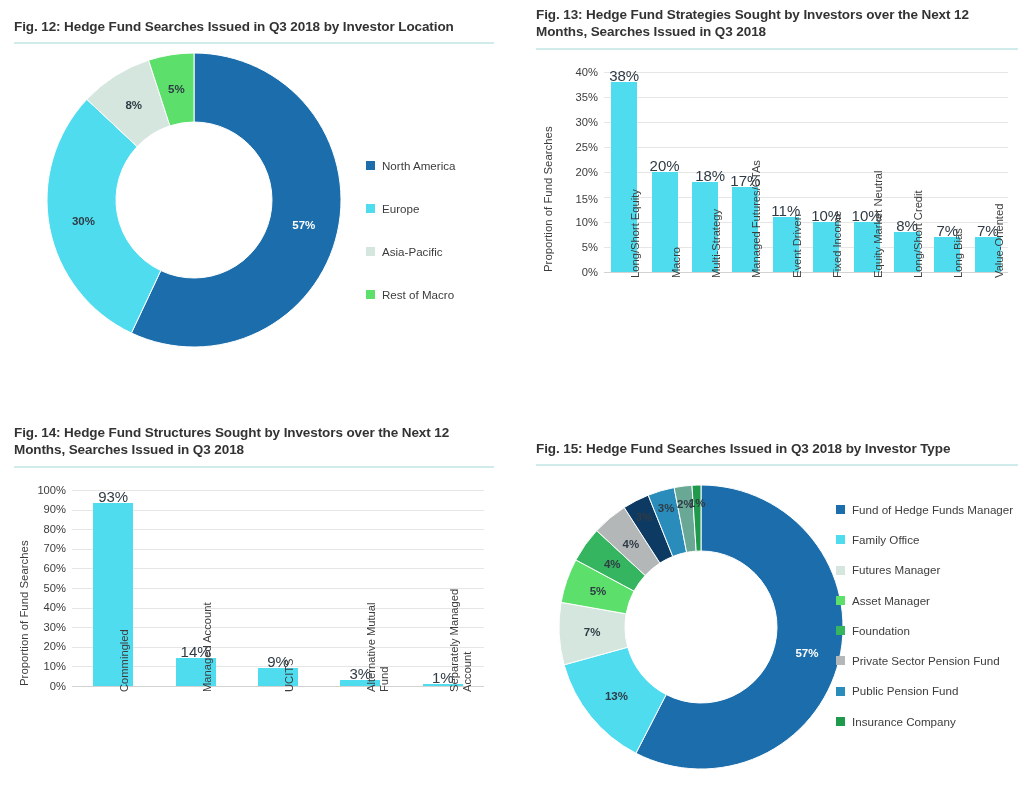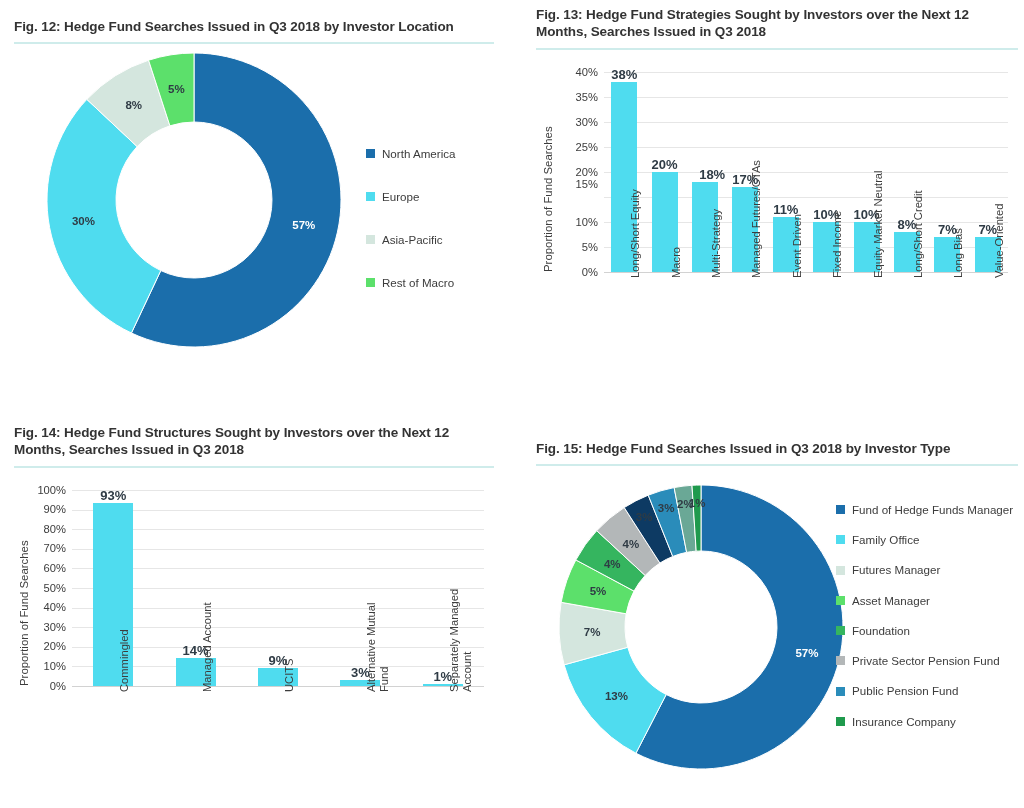--- a/index.html
+++ b/index.html
@@ -98,22 +98,22 @@
     position: absolute;
     height: 1px;
     background: #d2d2d2;
   }
   .bar {
     position: absolute;
     background: #4fdcef;
   }
   .bar-value {
     position: absolute;
-    font-size: 13px;
-    font-weight: bold;
+    font-size: 15px;
+    font-weight: normal;
     color: #2f3b45;
     text-align: center;
     line-height: 1;
     white-space: nowrap;
   }
   .xlabel {
     position: absolute;
     font-size: 11.2px;
     color: #3c3c3c;
     transform: rotate(-90deg);
@@ -136,21 +136,21 @@
           <path d="M 150 3 A 147 147 0 1 1 87.41044413993437 283.0095767125049 L 116.78921525792435 220.57651009234954 A 78 78 0 1 0 150 72 Z" fill="#1b6eab" stroke="#ffffff" stroke-width="1"></path>
           <text x="259.7906357181091" y="178.54111465711102" text-anchor="middle" class="slice-label">57%</text>
           <path d="M 87.41044413993437 283.0095767125049 A 147 147 0 0 1 42.84161176905246 49.3715754284828 L 93.14044706112989 96.60532573756231 A 78 78 0 0 0 116.78921525792435 220.57651009234954 Z" fill="#4fdcef" stroke="#ffffff" stroke-width="1"></path>
           <text x="39.49268429302252" y="175.080397890894" text-anchor="middle" class="slice-label dark">30%</text>
           <path d="M 42.84161176905246 49.3715754284828 A 147 147 0 0 1 104.57450182688271 10.194692104612443 L 125.89667443875409 75.81759172897803 A 78 78 0 0 0 93.14044706112989 96.60532573756231 Z" fill="#d4e6de" stroke="#ffffff" stroke-width="1"></path>
           <text x="89.71948556486282" y="59.01310838102333" text-anchor="middle" class="slice-label dark">8%</text>
           <path d="M 104.57450182688271 10.194692104612443 A 147 147 0 0 1 149.99999999999997 3 L 149.99999999999997 72 A 78 78 0 0 0 125.89667443875409 75.81759172897803 Z" fill="#5ce06b" stroke="#ffffff" stroke-width="1"></path>
           <text x="132.401122682974" y="42.88506168304701" text-anchor="middle" class="slice-label dark">5%</text>
         </svg>
       </div>
-    <div class="legend" id="legend12" style="left:352px; top:88px;text-align:center;">
+    <div class="legend" id="legend12" style="left:352px; top:100px;text-align:center;">
         <div class="legend-row" style="height: 43px;">
           <span class="legend-swatch" style="background: rgb(27, 110, 171);"></span>
           <span class="legend-text">North America</span>
         </div>
         <div class="legend-row" style="height: 43px;">
           <span class="legend-swatch" style="background: rgb(79, 220, 239);"></span>
           <span class="legend-text">Europe</span>
         </div>
         <div class="legend-row" style="height: 43px;">
           <span class="legend-swatch" style="background: rgb(212, 230, 222);"></span>
@@ -169,21 +169,21 @@
   <div class="fig-rule"></div>
   <div class="bar-chart" id="bar13" style="height: 350px; width: 100%;">
       <div class="axis-title" style="left: 6px; top: 222px;">Proportion of Fund Searches</div>
       <div class="baseline" style="left: 68px; top: 222px; width: 404px;"></div>
       <div class="ytick" style="left: 20px; width: 42px; top: 217px;">0%</div>
       <div class="gridline" style="left: 68px; top: 197px; width: 404px;"></div>
       <div class="ytick" style="left: 20px; width: 42px; top: 192px;">5%</div>
       <div class="gridline" style="left: 68px; top: 172px; width: 404px;"></div>
       <div class="ytick" style="left: 20px; width: 42px; top: 167px;">10%</div>
       <div class="gridline" style="left: 68px; top: 147px; width: 404px;"></div>
-      <div class="ytick" style="left: 20px; width: 42px; top: 129px;">15%</div>
+      <div class="ytick" style="left: 20px; width: 42px; top: 144px;">15%</div>
       <div class="gridline" style="left: 68px; top: 122px; width: 404px;"></div>
       <div class="ytick" style="left: 20px; width: 42px; top: 117px;">20%</div>
       <div class="gridline" style="left: 68px; top: 97px; width: 404px;"></div>
       <div class="ytick" style="left: 20px; width: 42px; top: 92px;">25%</div>
       <div class="gridline" style="left: 68px; top: 72px; width: 404px;"></div>
       <div class="ytick" style="left: 20px; width: 42px; top: 67px;">30%</div>
       <div class="gridline" style="left: 68px; top: 47px; width: 404px;"></div>
       <div class="ytick" style="left: 20px; width: 42px; top: 42px;">35%</div>
       <div class="gridline" style="left: 68px; top: 22px; width: 404px;"></div>
       <div class="ytick" style="left: 20px; width: 42px; top: 17px;">40%</div>

